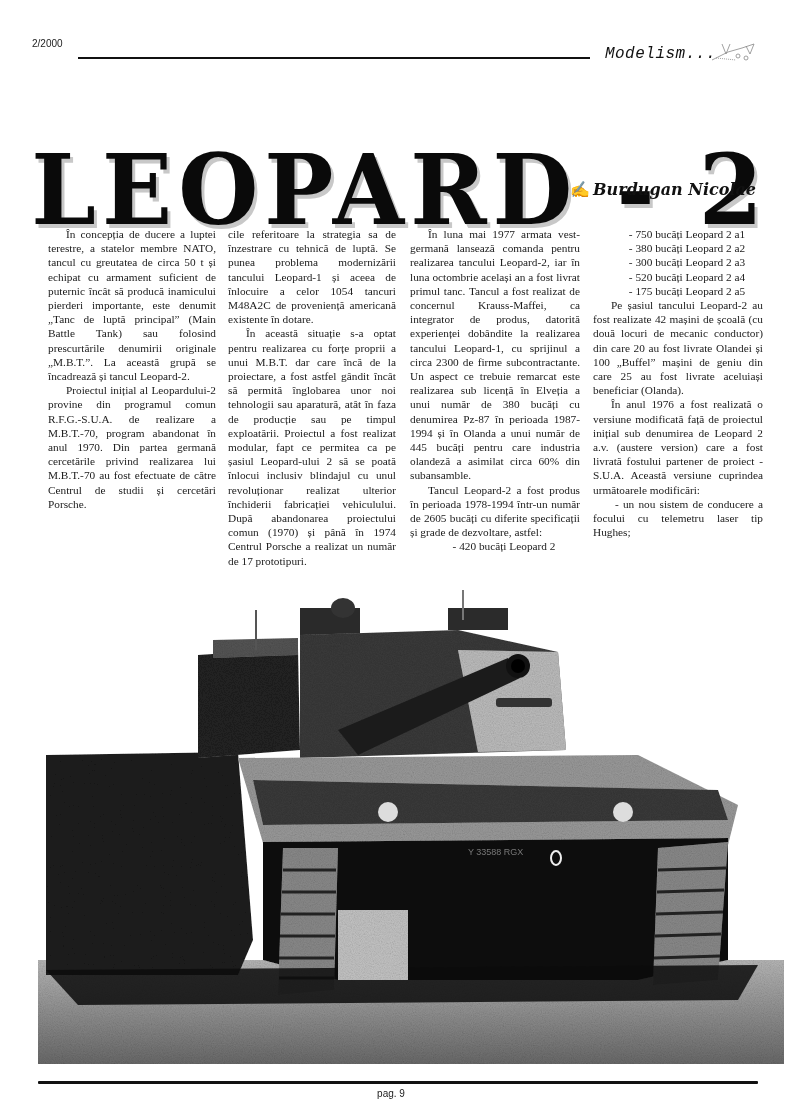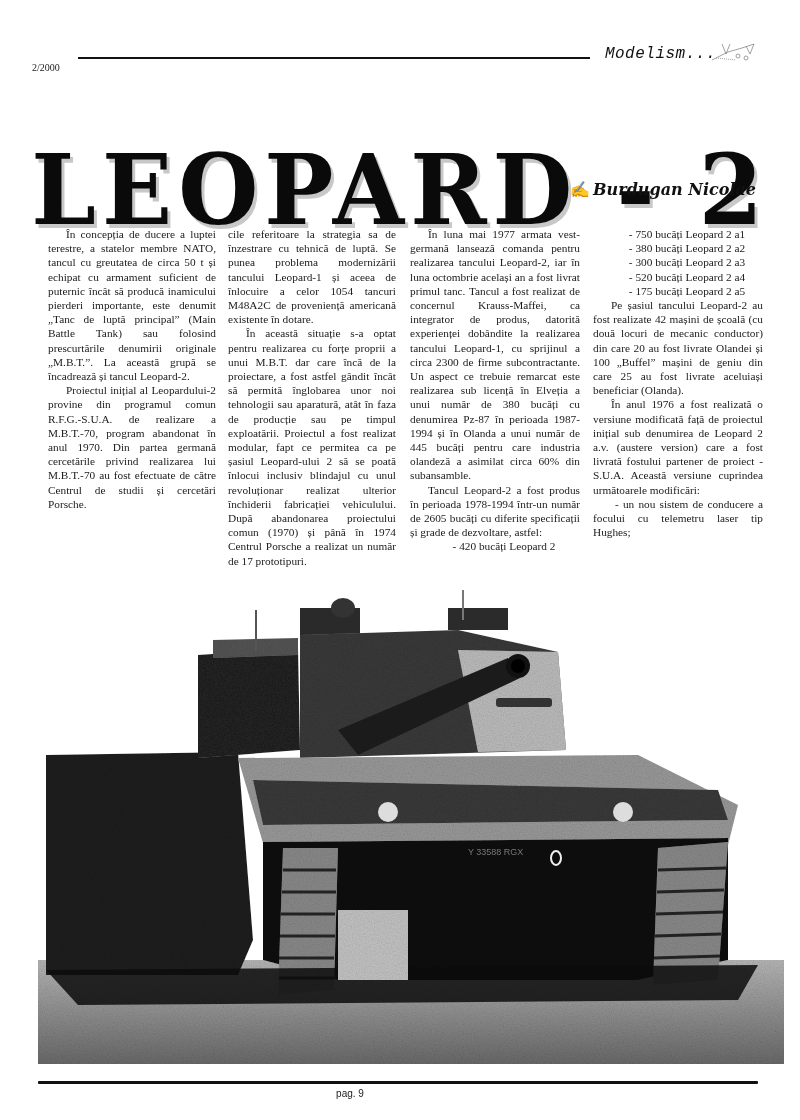--- a/index.html
+++ b/index.html
@@ -1,38 +1,38 @@
 <!DOCTYPE html>
 <html><head>
 <meta charset="utf-8">
 <style>
   html, body { margin:0; padding:0; }
   body { width:800px; height:1120px; background:#fff; position:relative; overflow:hidden;
          font-family:"Liberation Serif", serif; color:#111; }
   .header { position:absolute; top:38px; left:32px; right:20px; height:30px; }
-  .issue { position:absolute; left:0; top:24px; font-family:Liberation Serif, serif; font-size:10px; color:#222; }
+  .issue { position:absolute; left:0; top:0; font-family:Liberation Sans, sans-serif; font-size:10px; color:#222; }
   .hrule { position:absolute; left:46px; right:190px; top:19px; height:2px; background:#111; }
   .brand { position:absolute; right:64px; top:7px; font-family:Liberation Mono, monospace; font-style:italic; font-size:16px; color:#111; letter-spacing:0.5px; }
   .brand-deco { position:absolute; right:20px; top:0px; width:52px; height:28px; }
   .title { position:absolute; top:88px; left:0; width:800px; text-align:center; font-family:"DejaVu Serif", serif; font-weight:900;
            font-size:92px; line-height:80px; letter-spacing:6px; color:#0a0a0a; transform:scaleY(1.05);
            text-shadow:3px 4px 0 #c8c8c8; }
   .author { position:absolute; top:180px; right:44px; font-family:"DejaVu Serif", serif; font-style:italic; font-weight:bold; font-size:16px; color:#111; }
   .author-icon { font-style:normal; margin-right:3px; }
   .col { position:absolute; top:191px; font-size:11.3px; line-height:14.2px; text-align:justify; color:#1a1a1a;margin-top:36px; }
   .col p { margin:0; text-indent:18px; }
   .col p.noind { text-indent:0; }
   .col .li { text-indent:0; padding-left:18px; text-align:center; }
   .c1 { left:48px; width:168px; }
   .c2 { left:228px; width:168px; }
   .c3 { left:410px; width:170px; }
   .c4 { left:593px; width:170px; }
   .photo { position:absolute; left:38px; top:580px; width:746px; height:484px; overflow:hidden; background:#a3a3a3; }
   .footer-rule { position:absolute; left:38px; right:42px; top:1081px; height:3px; background:#111; border-radius:1px; }
-  .page-num { position:absolute; top:1088px; width:700px; text-align:center; font-family:"Liberation Sans", sans-serif; font-size:10px; color:#222; }
+  .page-num { position:absolute; top:1088px; width:700px; text-align:center; font-family:"Liberation Sans", sans-serif; font-size:10px; color:#222;margin-left:41px; }
 </style>
 </head>
 <body>
 
 <div class="header">
   <span class="issue">2/2000</span>
   <div class="hrule"></div>
   <span class="brand">Modelism...</span>
   <svg class="brand-deco" viewBox="0 0 52 28">
     <g stroke="#888" stroke-width="0.8" fill="none">

